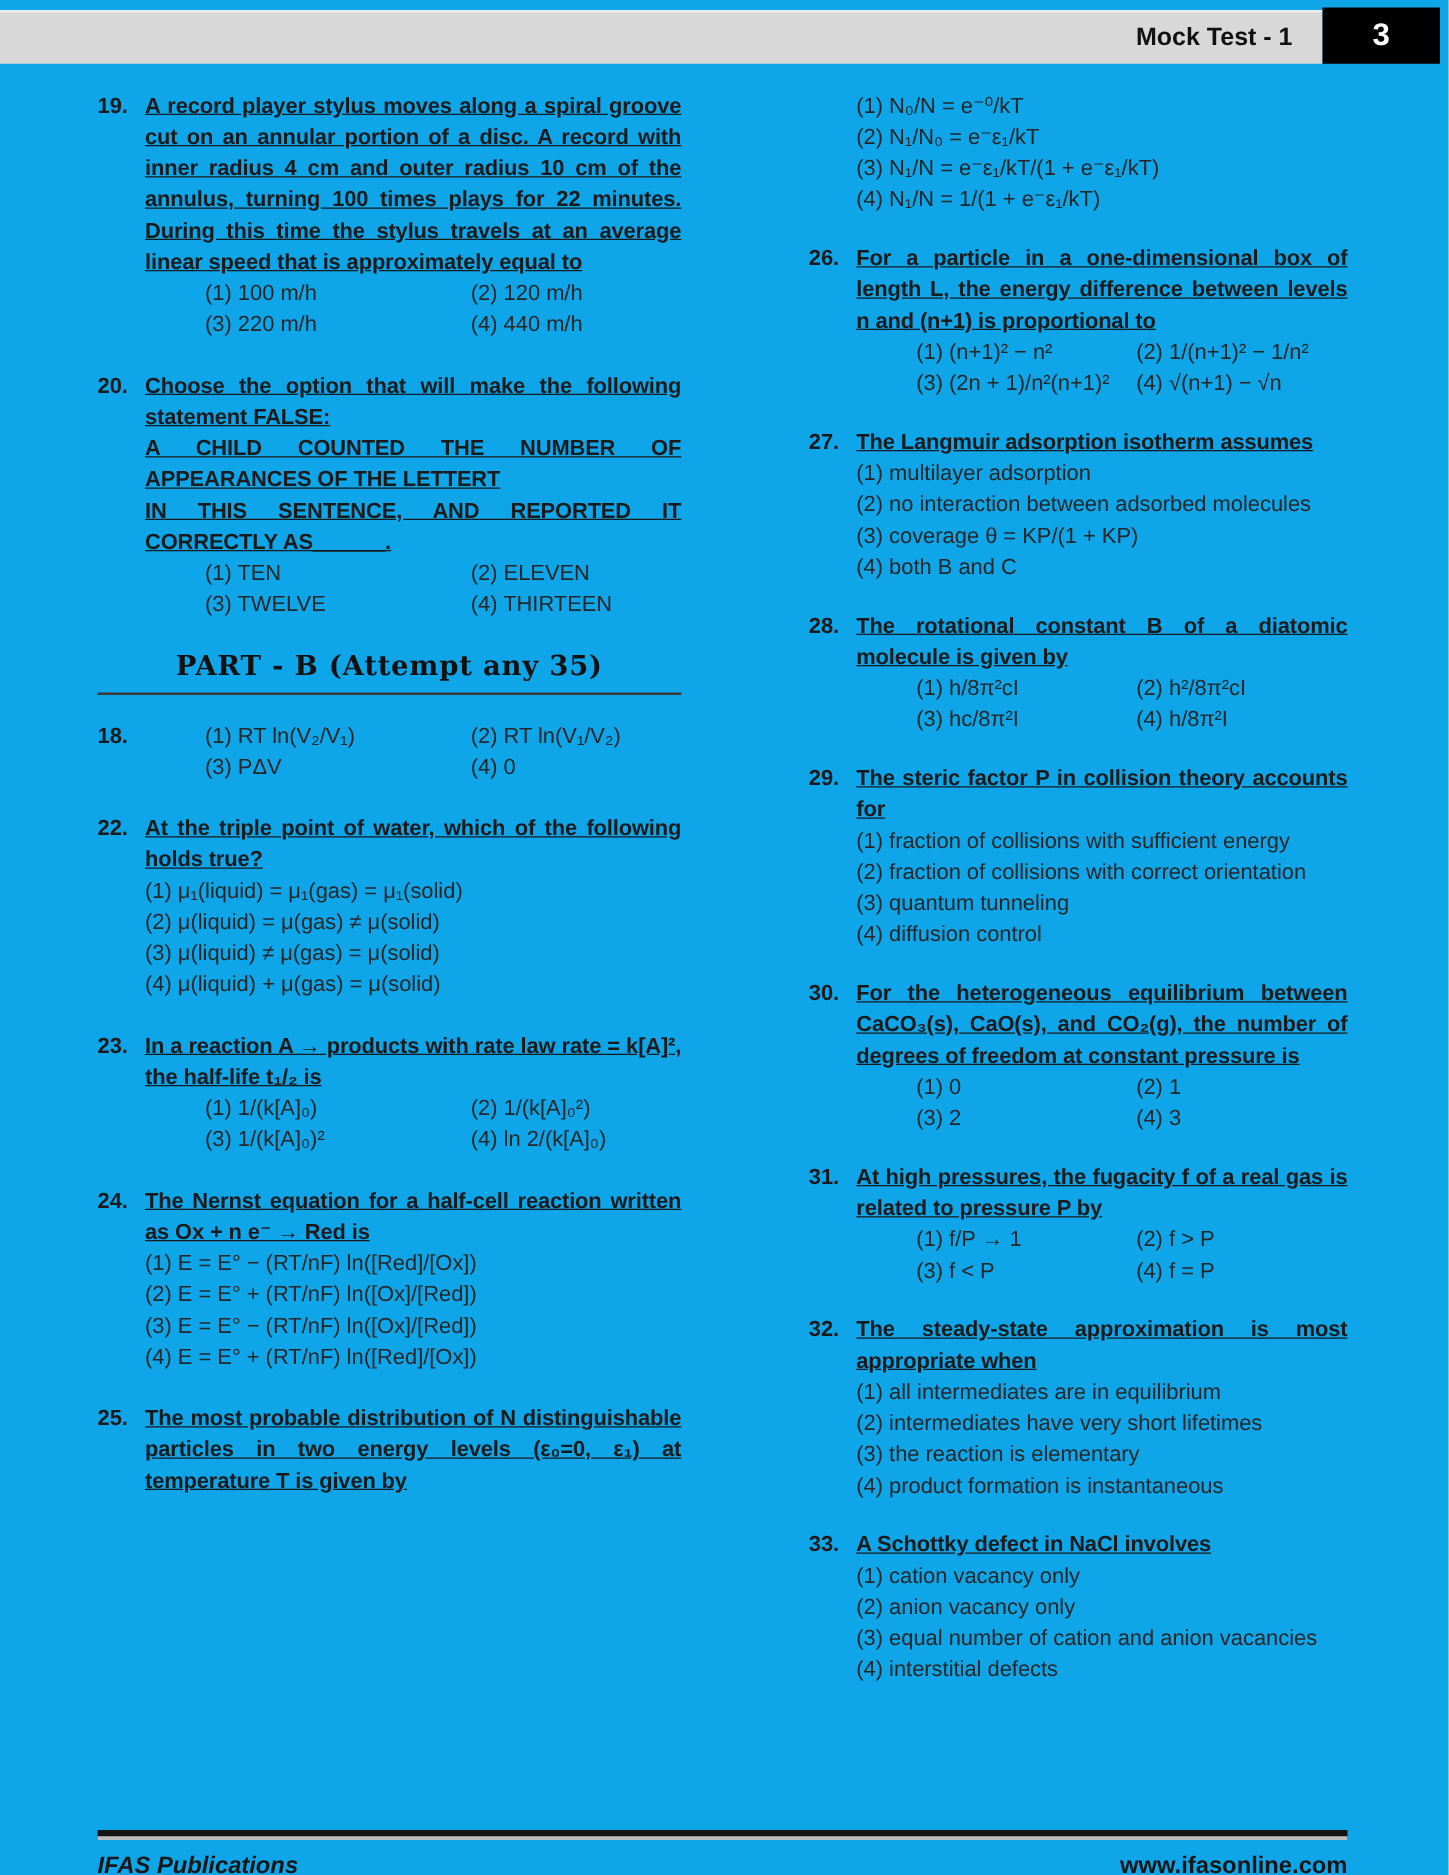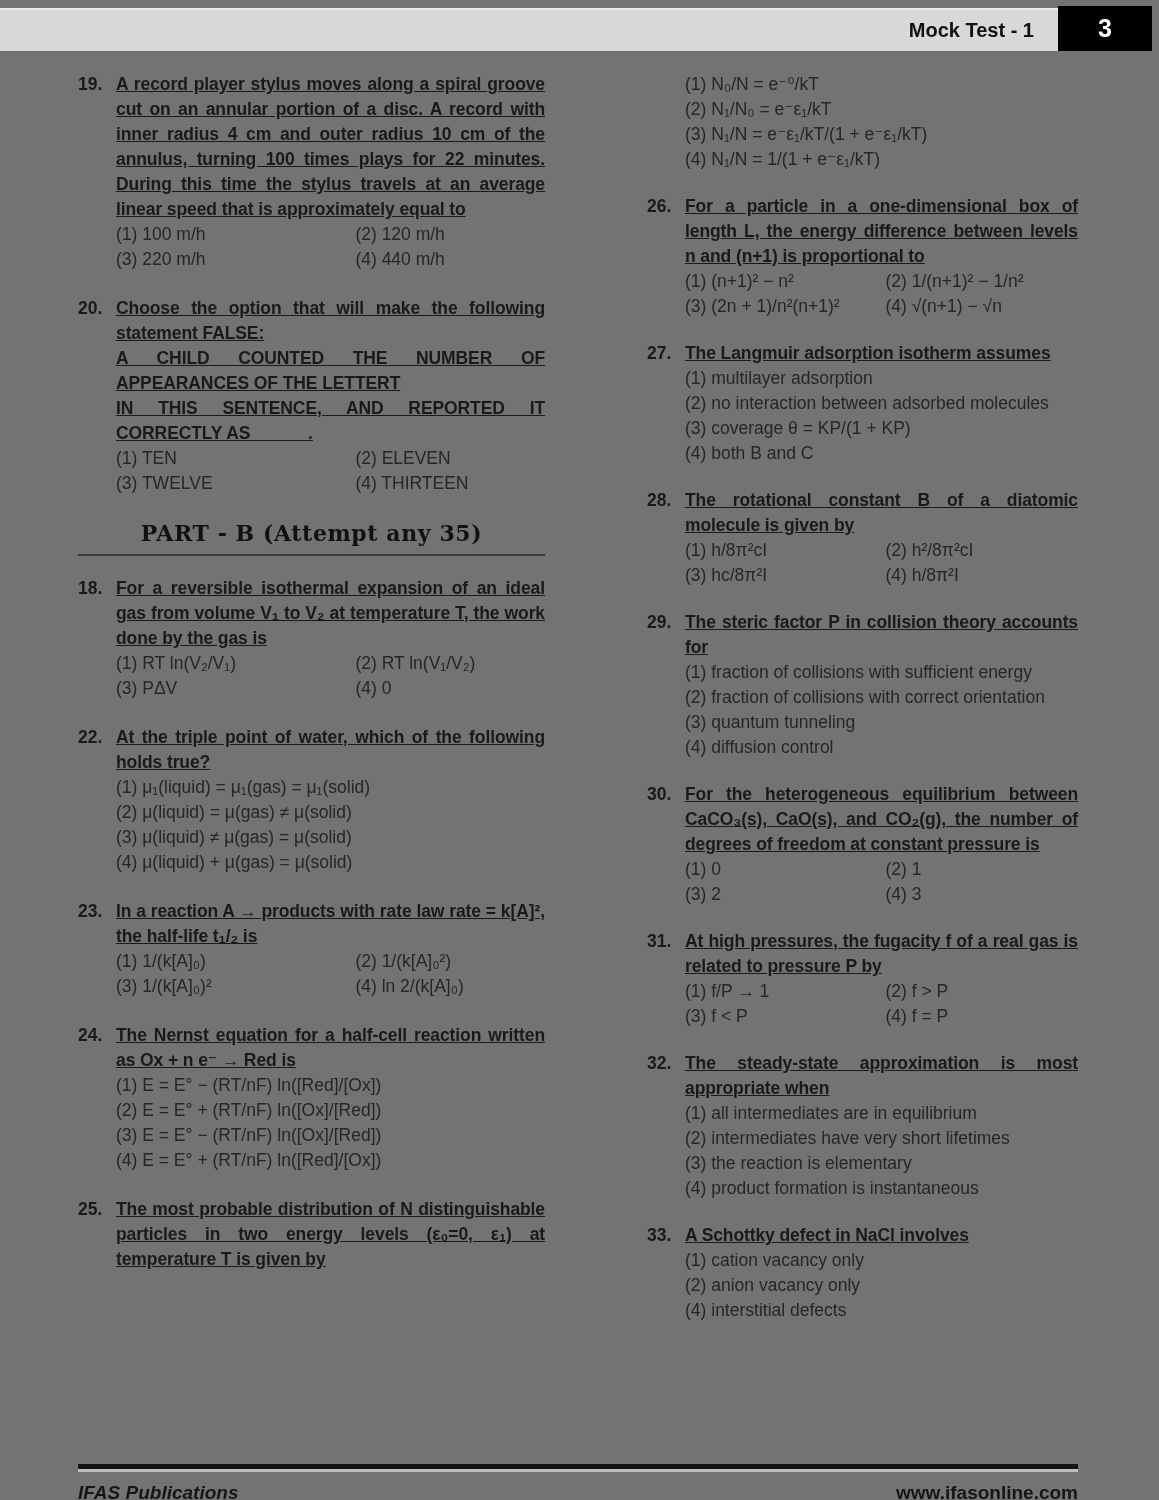--- a/index.html
+++ b/index.html
@@ -1,17 +1,17 @@
 <!DOCTYPE html>
 <html><head>
 <meta charset="utf-8">
 <style>
   html,body{margin:0;padding:0;background:#ffffff;}
   .page{
-    position:relative;width:1159px;height:1500px;background:#737373;overflow:hidden;
+    position:relative;width:1159px;height:1500px;background:#0ea5e9;overflow:hidden;
     color:#1f1f1f;font-family:"Liberation Sans","DejaVu Sans",sans-serif;
   }
   
   .header-bar{
     position:absolute;top:8px;left:0;width:1058px;height:41px;background:#d8d8d8;
     border-top:2px solid #ececec;display:flex;align-items:center;justify-content:flex-end;
   }
   .header-title{font-weight:bold;font-size:20px;color:#111;padding-right:24px;}
   .page-number-box{
     position:absolute;top:6px;left:1058px;width:94px;height:45px;background:#000000;
@@ -25,21 +25,21 @@
   #col-right{width:431px;}
   .question{display:flex;margin-bottom:24px;}
   #col-right .question{margin-bottom:22px;}
   .q-num{width:38px;flex:none;font-weight:bold;font-size:17.5px;line-height:25px;color:#1a1a1a;}
   .q-content{flex:1;min-width:0;}
   .q-body{
     margin:0;font-weight:bold;font-size:17.5px;line-height:25px;
     text-align:justify;letter-spacing:-0.1px;color:#1a1a1a;text-decoration:underline;
   }
   .opts{font-size:17.5px;line-height:25px;color:#262626;font-weight:normal;}
-  .opts.cols2{display:grid;}
+  .opts.cols2{display:grid;margin-left:48px;}
   #col-left .opts.cols2{grid-template-columns:55.8% 44.2%;}
   #col-right .opts.cols2{grid-template-columns:51% 49%;}
   .option{white-space:normal;}
   
   .part-heading{
     text-align:center;font-family:"DejaVu Serif","Liberation Serif",serif;
     font-weight:bold;font-size:22px;letter-spacing:0.6px;color:#111;
     border-bottom:2px solid #3a3a3a;padding-bottom:8px;margin:2px 0 20px 0;
   }
   
@@ -86,21 +86,20 @@
               <div class="option">(2) ELEVEN</div>
               <div class="option">(3) TWELVE</div>
               <div class="option">(4) THIRTEEN</div>
             </div>
           </div>
         </div>
         <div class="part-heading"><span>PART - B (Attempt any 35)</span></div>
         <div class="question">
           <div class="q-num">18.</div>
           <div class="q-content">
-            <p class="q-body">For a reversible isothermal expansion of an ideal gas from volume V₁ to V₂ at temperature T, the work done by the gas is</p>
             <div class="opts cols2">
               <div class="option">(1) RT ln(V₂/V₁)</div>
               <div class="option">(2) RT ln(V₁/V₂)</div>
               <div class="option">(3) PΔV</div>
               <div class="option">(4) 0</div>
             </div>
           </div>
         </div>
         <div class="question">
           <div class="q-num">22.</div>
@@ -241,20 +240,21 @@
             </div>
           </div>
         </div>
         <div class="question">
           <div class="q-num">33.</div>
           <div class="q-content">
             <p class="q-body">A Schottky defect in NaCl involves</p>
             <div class="opts">
               <div class="option">(1) cation vacancy only</div>
               <div class="option">(2) anion vacancy only</div>
+              <div class="option">(3) equal number of cation and anion vacancies</div>
               <div class="option">(4) interstitial defects</div>
             </div>
           </div>
         </div>
       </section>
   </main>
 
   <footer class="footer">
     <div class="footer-rule"></div>
     <div class="footer-row">

